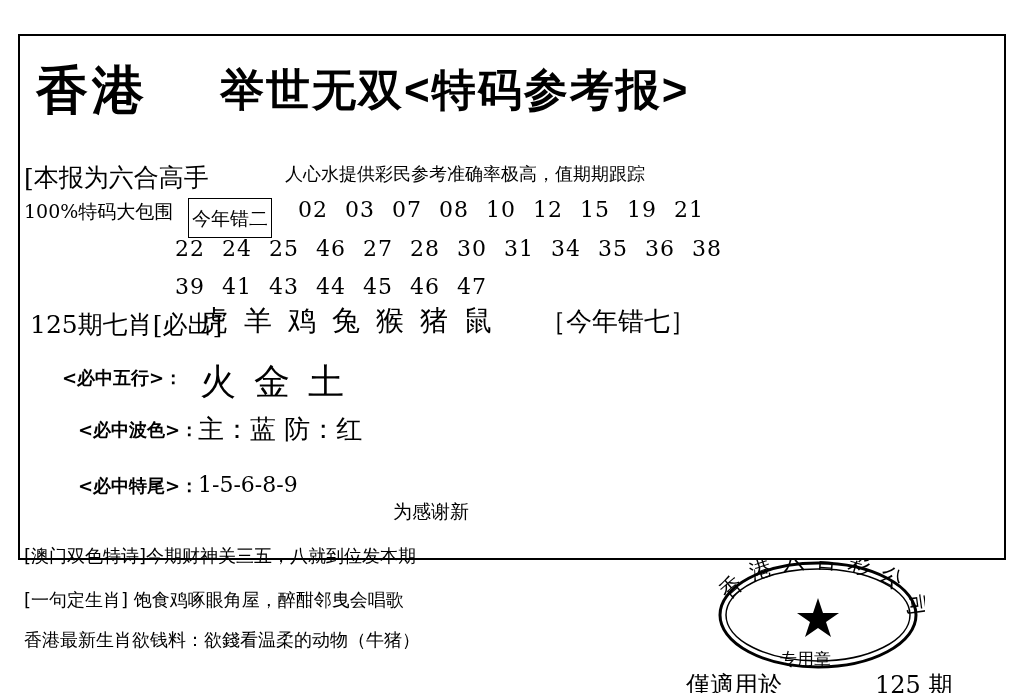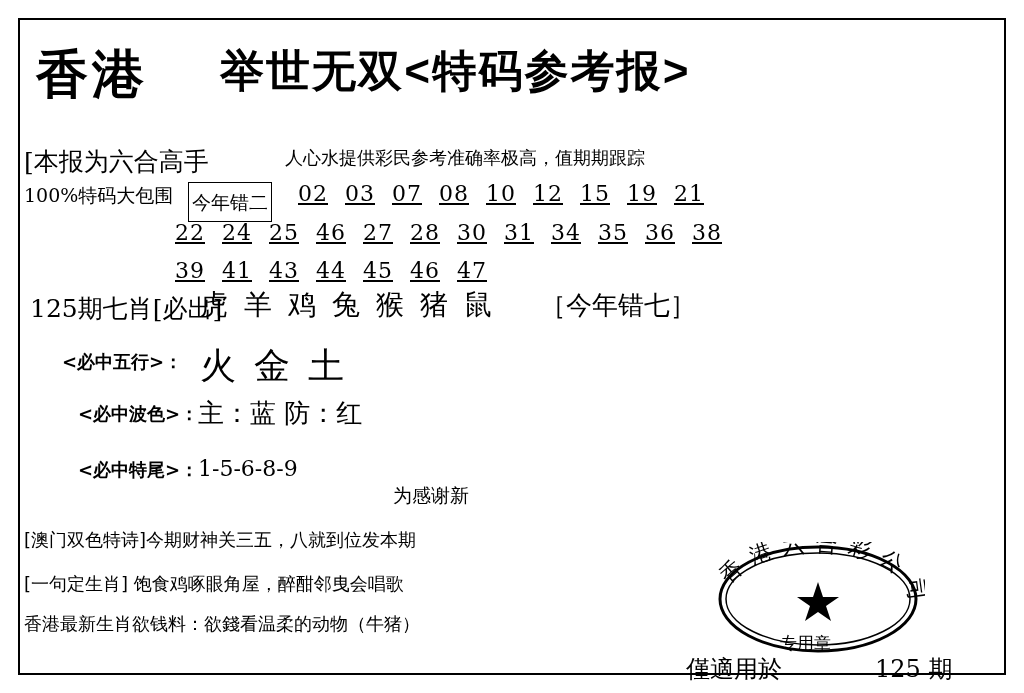--- a/index.html
+++ b/index.html
@@ -11,23 +11,23 @@
     width: 1024px;
     height: 693px;
     position: relative;
     font-family: "DejaVu Sans", "Liberation Sans", sans-serif;
     color: #000000;
     overflow: hidden;
   }
   .page {
     position: absolute;
     left: 18px;
-    top: 18px;
+    top: 34px;
     width: 988px;
-    height: 657px;
+    height: 526px;
     border: 2px solid #000;
     box-sizing: border-box;
     background: #fff;
   }
   .inner {
     position: absolute;
     inset: 0;
   }
 
   
@@ -38,21 +38,21 @@
     font-family: "DejaVu Serif", "Liberation Serif", serif;
     font-weight: bold;
     font-size: 52px;
     letter-spacing: 4px;
     line-height: 1;
   }
   .main-title {
     position: absolute;
     left: 200px;
     top: 32px;
-    font-family: Liberation Mono, monospace;
+    font-family: Liberation Sans, sans-serif;
     font-weight: bold;
     font-size: 44px;
     letter-spacing: 2px;
     line-height: 1;
     white-space: nowrap;
   }
 
   
   .bracket-note {
     position: absolute;
@@ -90,21 +90,20 @@
     padding: 8px 3px;
     line-height: 22px;
     white-space: nowrap;
   }
   .numrow {
     position: absolute;
     font-family: "DejaVu Serif", "Liberation Serif", serif;
     font-size: 22px;
     letter-spacing: 1px;
     white-space: nowrap;
-    text-decoration: underline;
   }
   .numrow span { margin-right: 17px; }
   .numrow-1 { left: 278px; top: 161px; }
   .numrow-2 { left: 155px; top: 200px; }
   .numrow-3 { left: 155px; top: 238px; }
 
   
   .zodiac-label {
     position: absolute;
     left: 10px;

